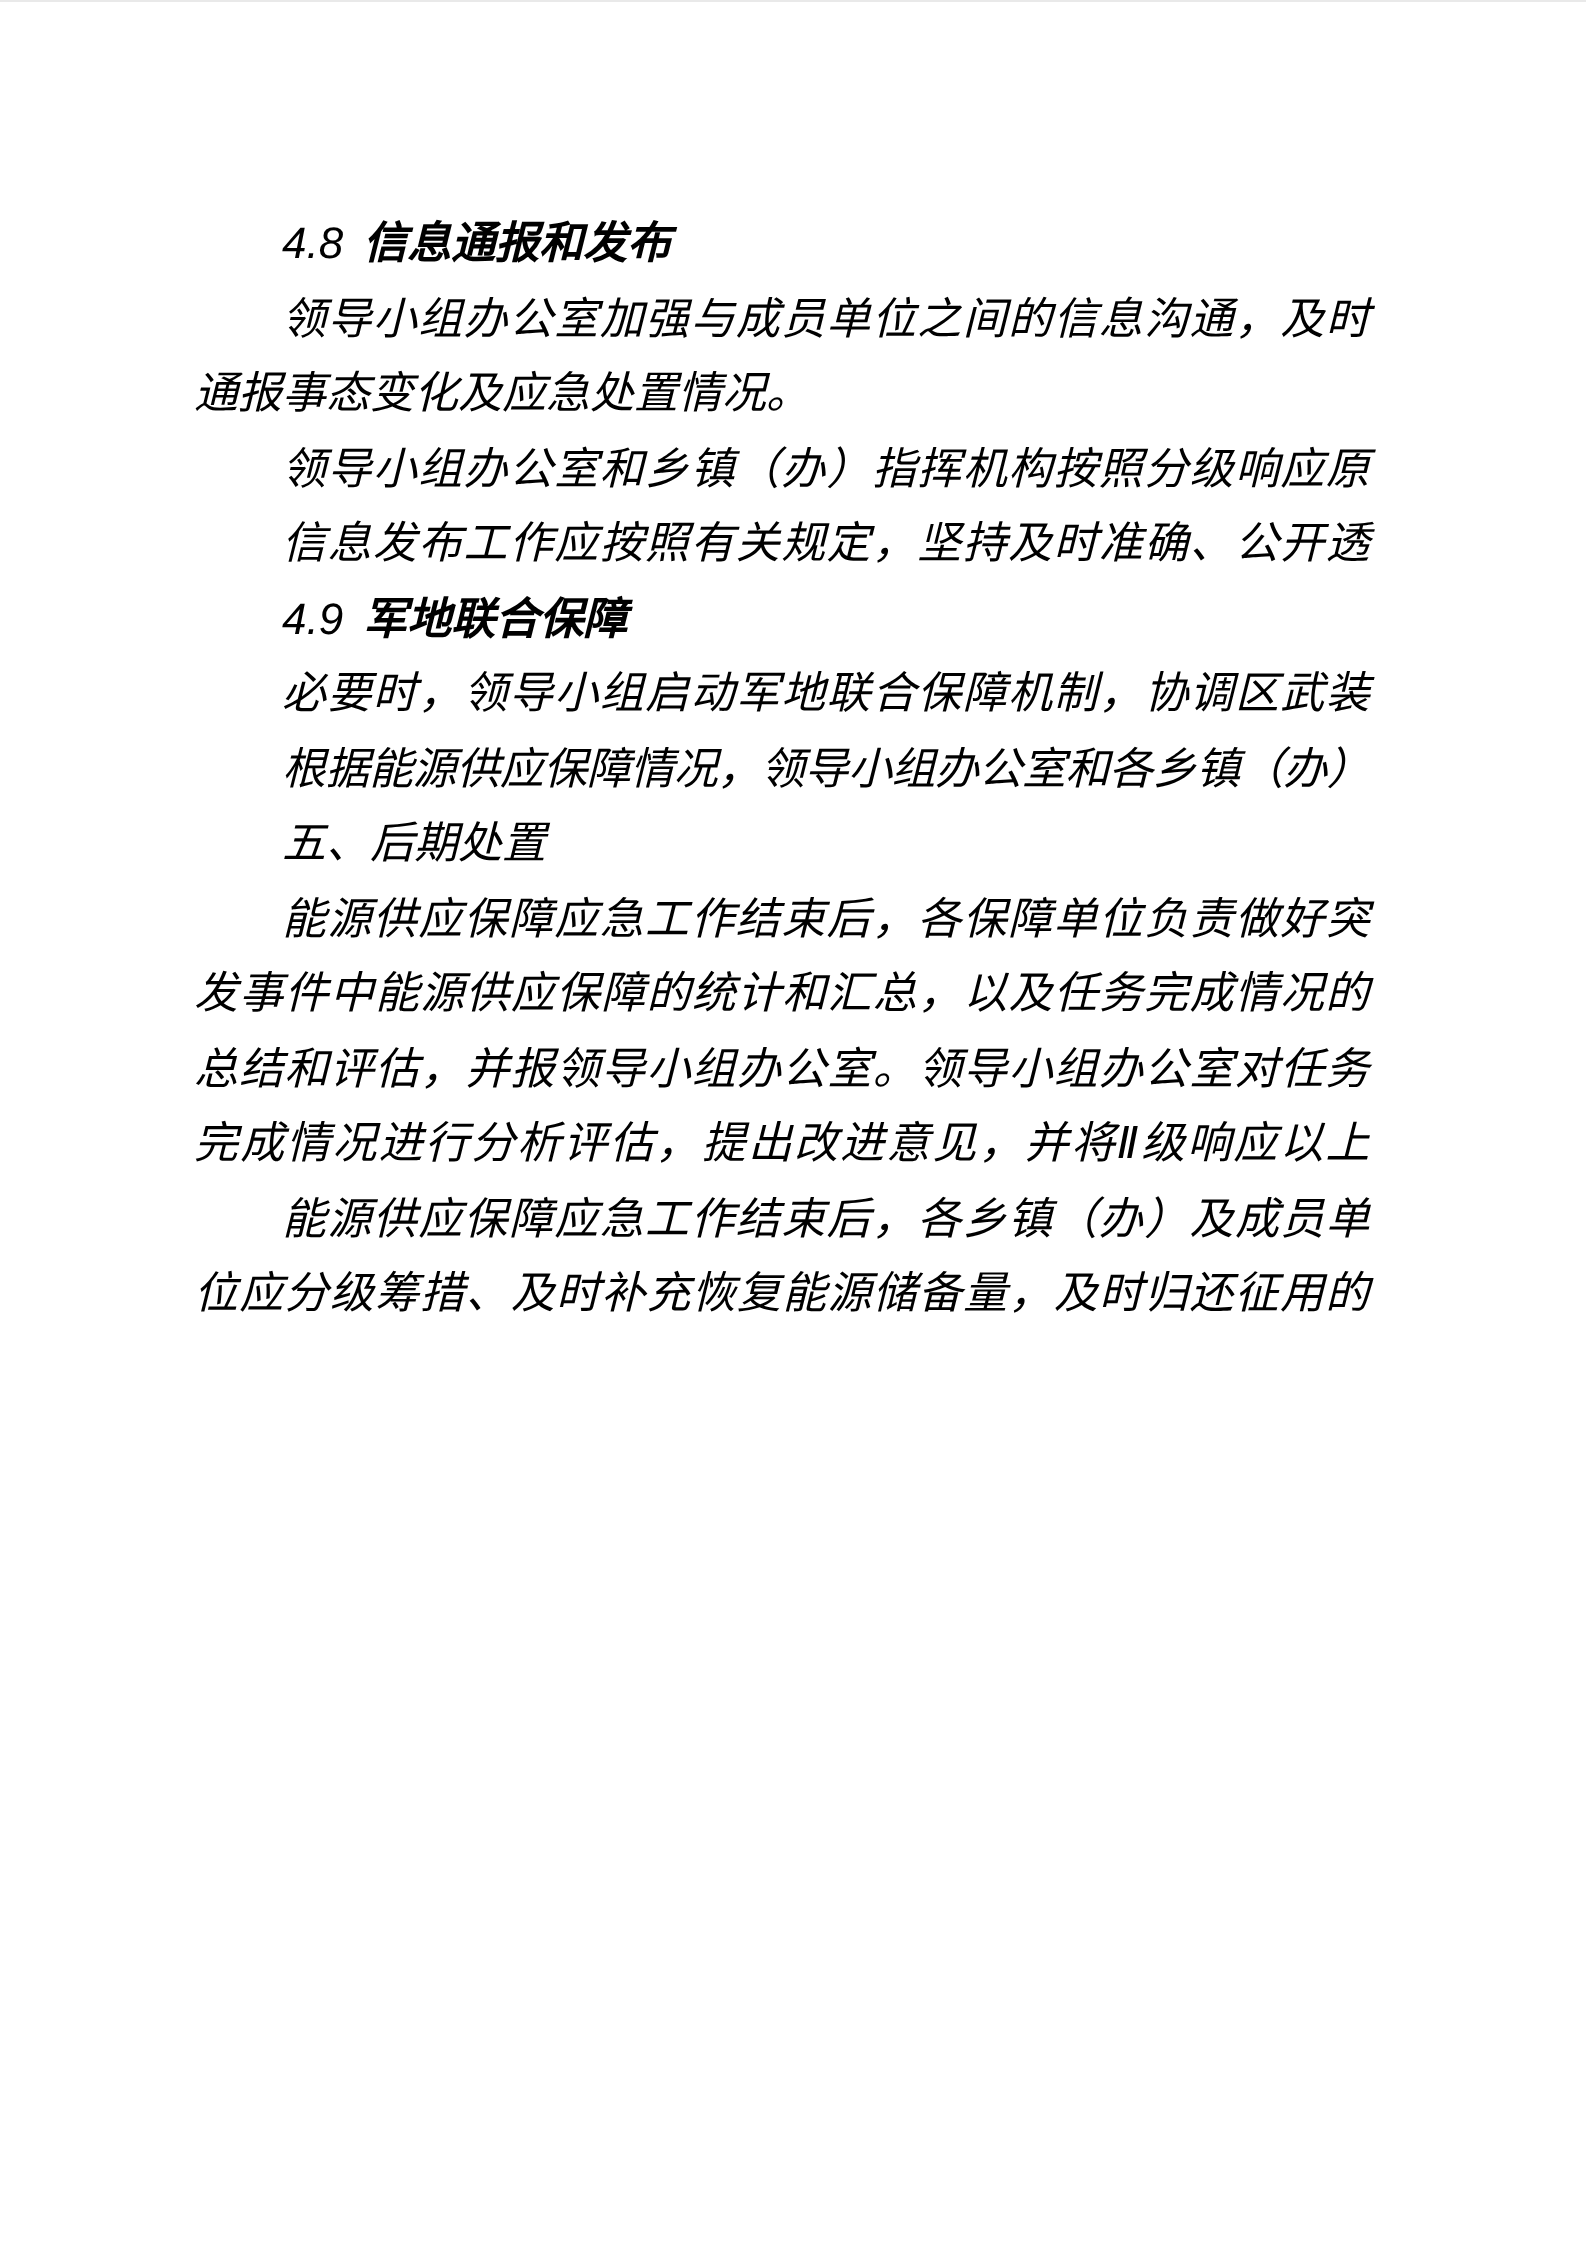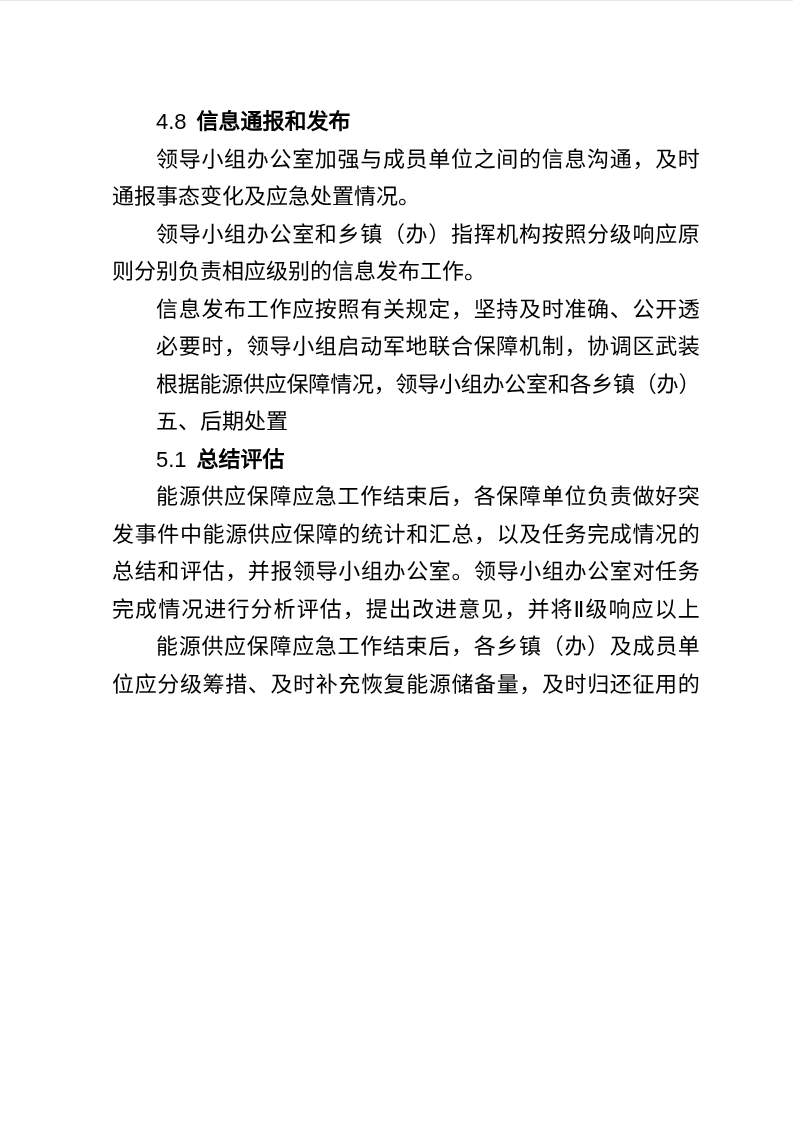--- a/index.html
+++ b/index.html
@@ -12,23 +12,24 @@
     background: #ffffff;
     position: relative;
     font-family: "Liberation Sans", "DejaVu Sans", sans-serif;
     color: #000000;
     border-top: 1px solid #e9e9e9;
     box-sizing: border-box;
     overflow: hidden;
   }
   .content {
     position: absolute;
-    left: 112px;
+    left: 97px;
     top: 102px;
     width: 588px;
+    font-style: italic;
   }
   .line {
     height: 37.5px;
     line-height: 37.5px;
     font-size: 22px;
     white-space: nowrap;
   }
   
   .jline {
     display: flex;
@@ -111,21 +112,20 @@
         <span>机</span>
         <span>构</span>
         <span>按</span>
         <span>照</span>
         <span>分</span>
         <span>级</span>
         <span>响</span>
         <span>应</span>
         <span>原</span>
       </div>
-    <div class="line">则分别负责相应级别的信息发布工作。</div>
   </div>
 
   <div>
     <div class="line jline indent">
         <span>信</span>
         <span>息</span>
         <span>发</span>
         <span>布</span>
         <span>工</span>
         <span>作</span>
@@ -143,20 +143,23 @@
         <span>时</span>
         <span>准</span>
         <span>确</span>
         <span>、</span>
         <span>公</span>
         <span>开</span>
         <span>透</span>
       </div>
   </div>
 
+  <div class="line heading indent">
+    <span class="hnum">4.9</span><span class="htitle">军地联合保障</span>
+  </div>
 
   <div>
     <div class="line jline indent">
         <span>必</span>
         <span>要</span>
         <span>时</span>
         <span>，</span>
         <span>领</span>
         <span>导</span>
         <span>小</span>
@@ -206,23 +209,20 @@
         <span>乡</span>
         <span>镇</span>
         <span>（</span>
         <span>办</span>
         <span>）</span>
       </div>
   </div>
 
   <div class="line indent">五、后期处置</div>
 
-  <div class="line heading indent">
-    <span class="hnum">5.1</span><span class="htitle">总结评估</span>
-  </div>
 
   <div>
     <div class="line jline indent">
         <span>能</span>
         <span>源</span>
         <span>供</span>
         <span>应</span>
         <span>保</span>
         <span>障</span>
         <span>应</span>

